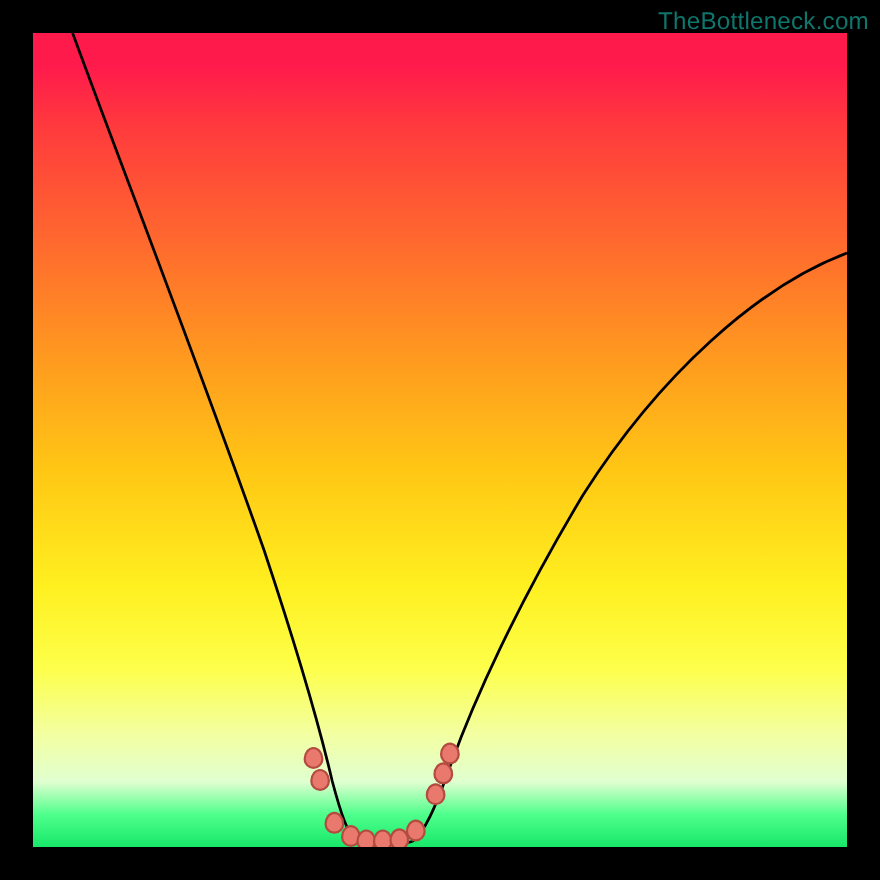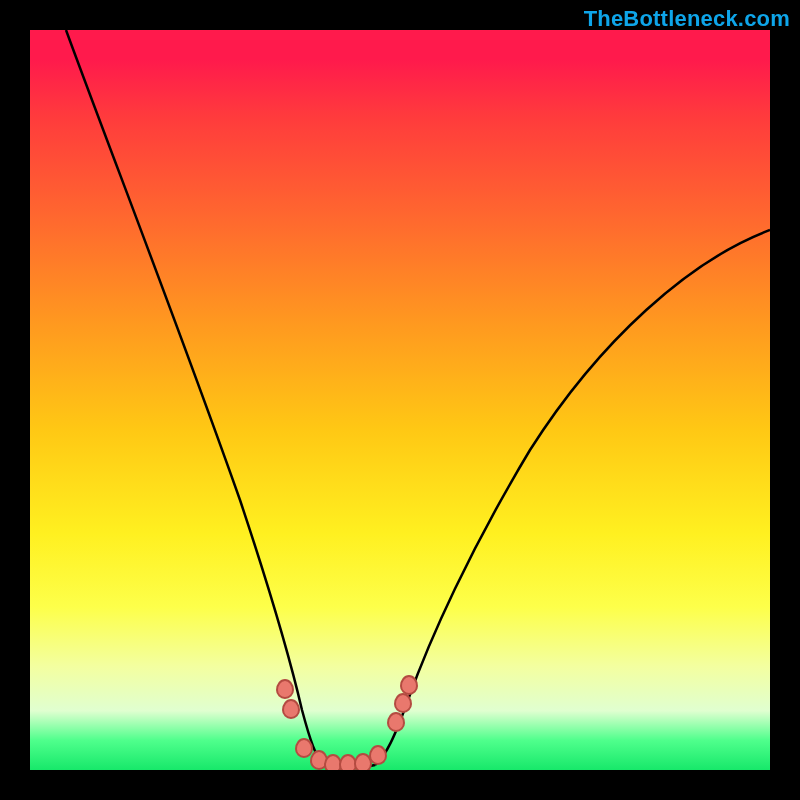--- a/index.html
+++ b/index.html
@@ -58,23 +58,23 @@
     border-radius: 50% 50% 50% 50% / 55% 55% 45% 45%;
     background: #e9786d;
     border: 2px solid #b44b41;
     transform: translate(-50%, -50%);
     box-sizing: border-box;
   }
   .watermark {
     position: absolute;
     top: 6px;
     right: 10px;
-    color: #0ea5e9;
+    color: #0f766e;
     font-size: 22px;
-    font-weight: 700;
+    font-weight: 400;
     letter-spacing: 0.2px;
   }
 </style>
 </head>
 <body>
 
 <div class="frame">
   <div class="plot">
     <div class="gradient"></div>
 

